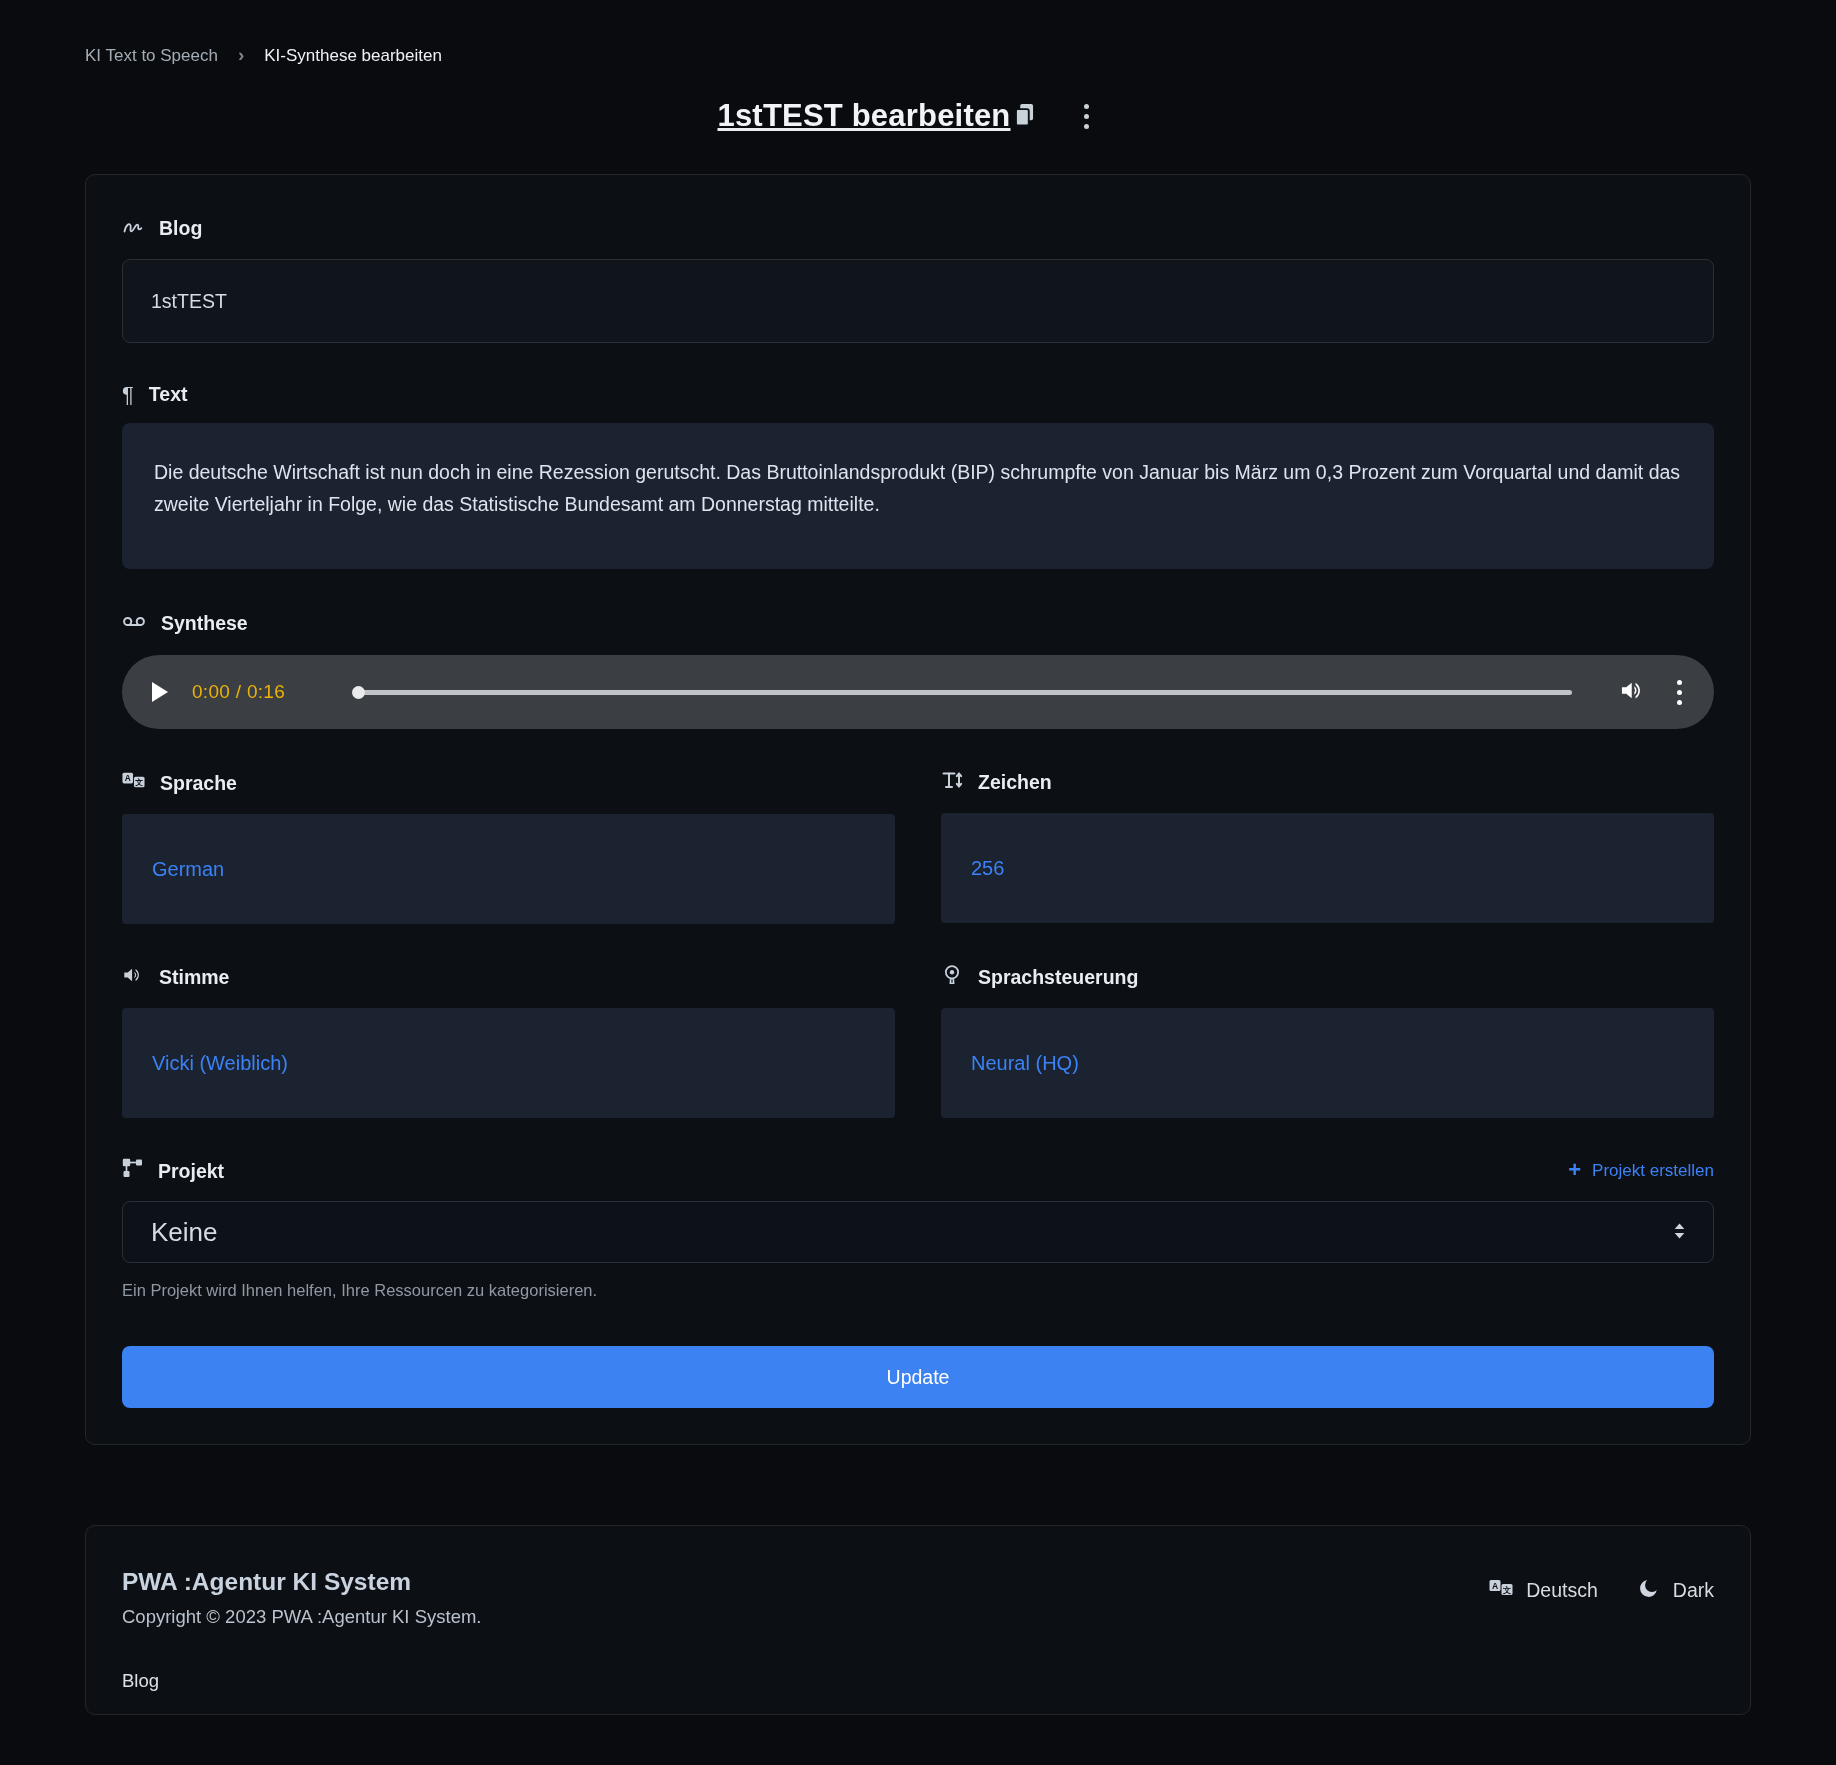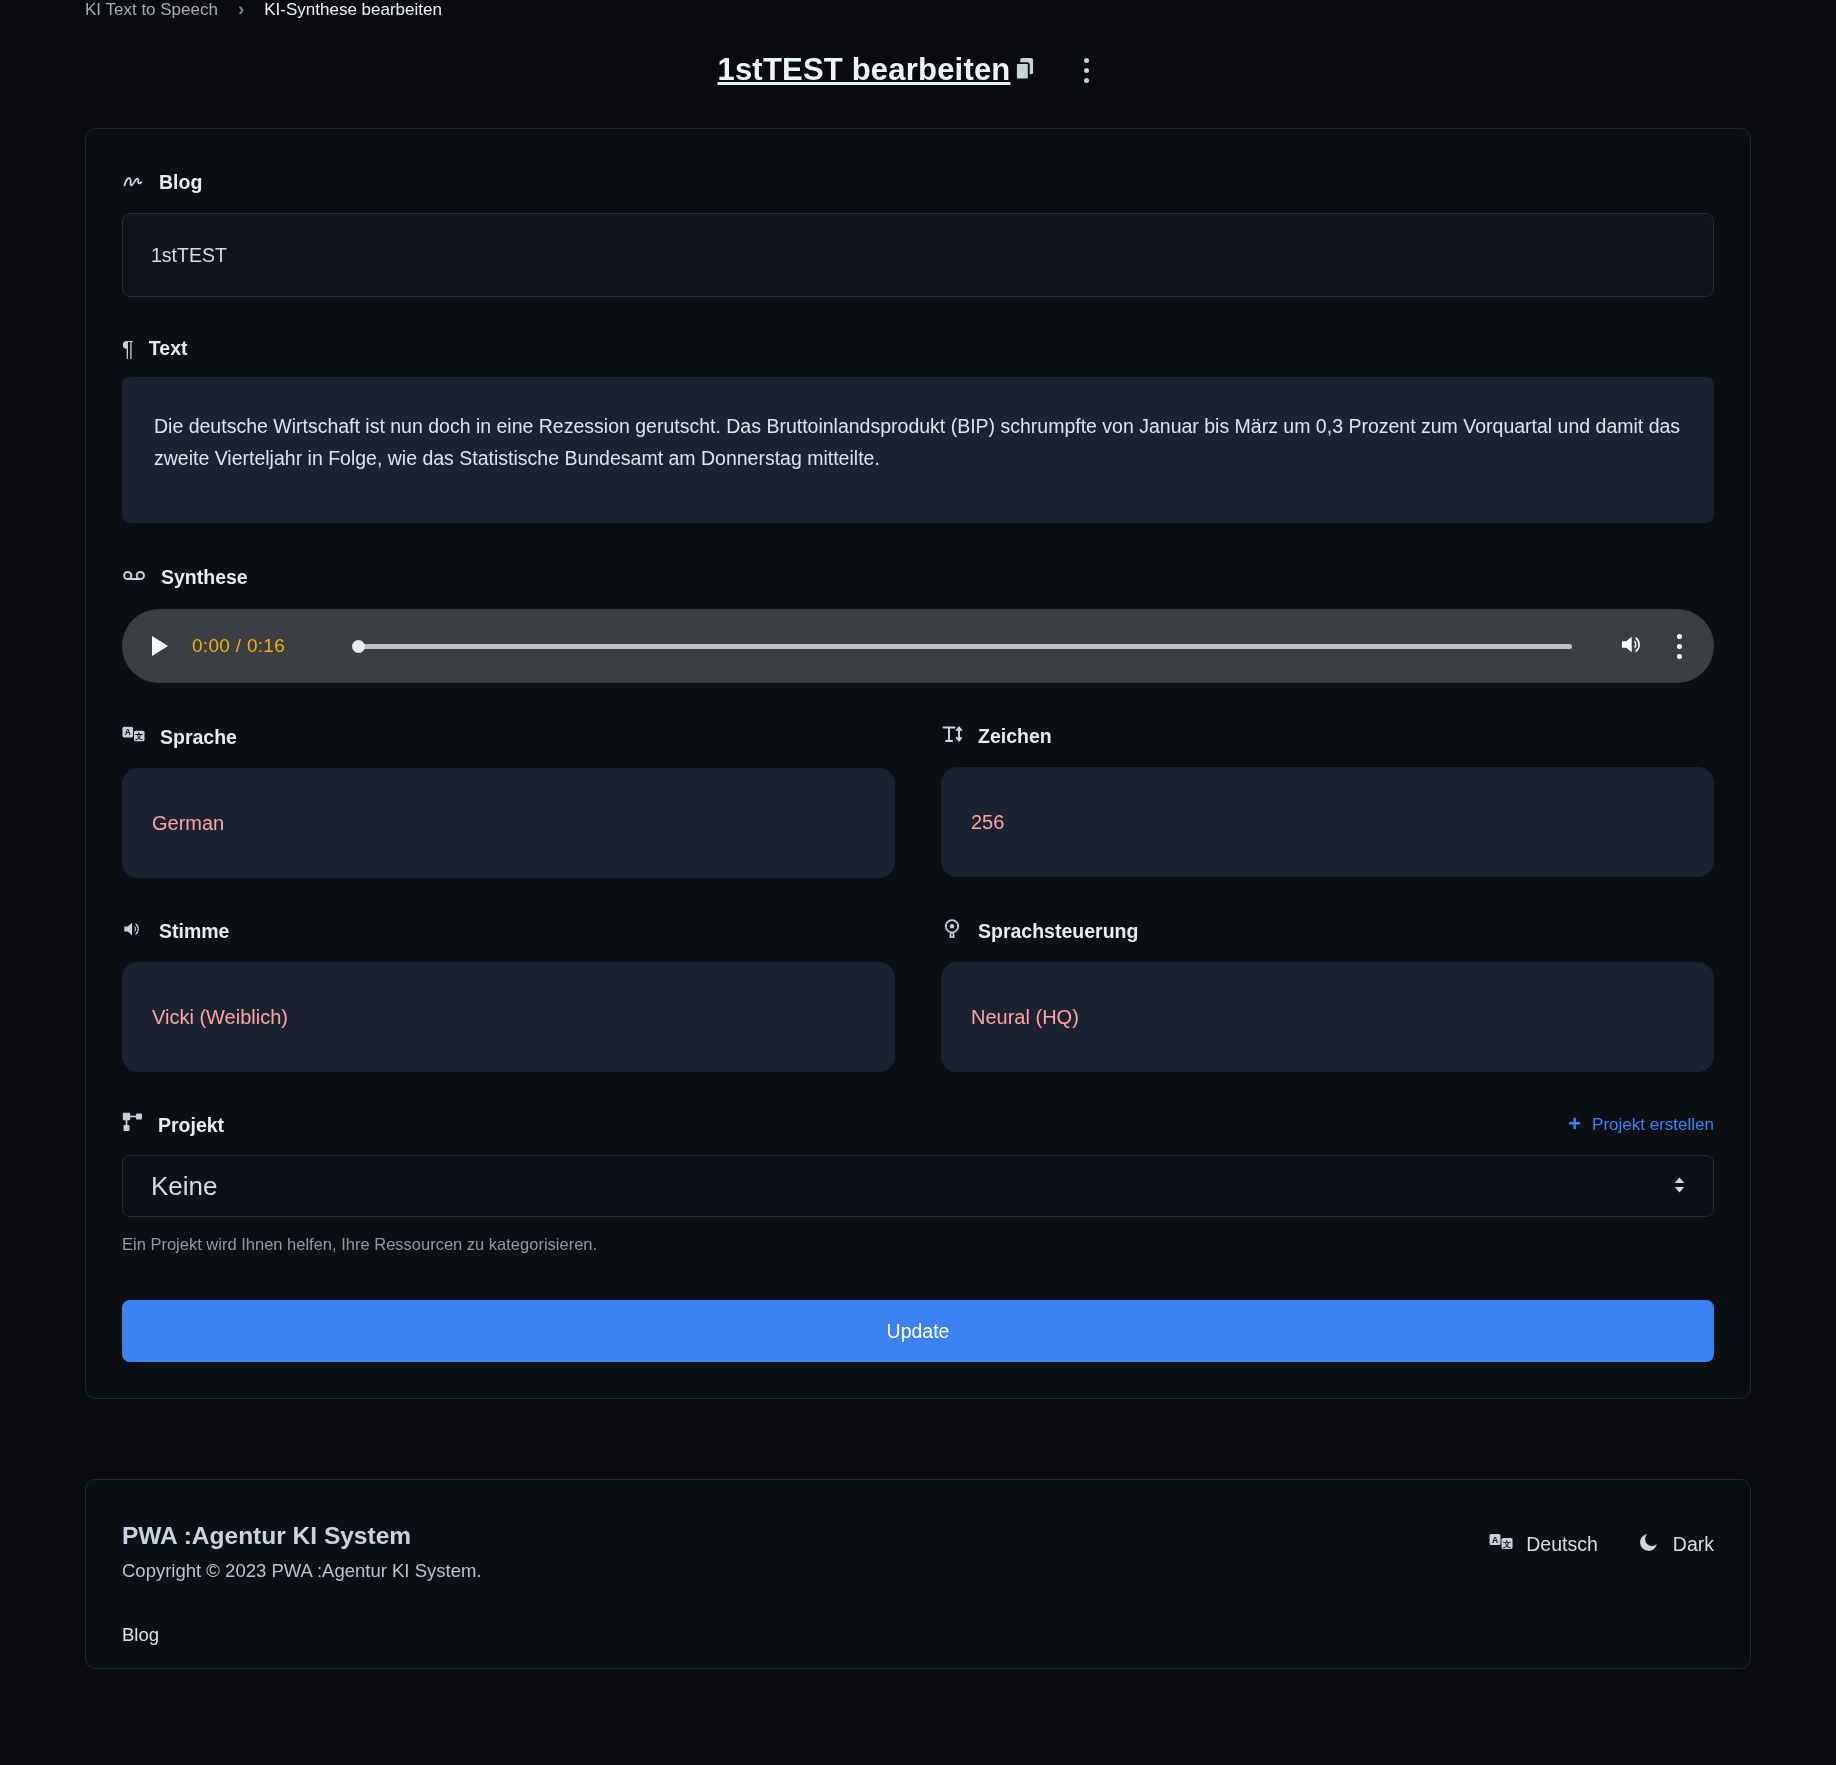--- a/index.html
+++ b/index.html
@@ -6,21 +6,21 @@
   html, body { background: #090b0e; }
   body {
     width: 1836px; height: 1765px;
     font-family: "Liberation Sans", sans-serif;
     color: #e9edf2;
     overflow: hidden;
   }
   .container { padding: 0 85px; }
 
   
-  .breadcrumb { display: flex; align-items: center; gap: 20px; font-size: 17px; }
+  .breadcrumb { display: flex; align-items: center; gap: 20px; padding-top: 46px; font-size: 17px; }
   .crumb-muted { color: #a4adb6; cursor: pointer; }
   .crumb-sep { color: #7e8791; font-size: 19px; font-weight: 600; margin-top: -2px; }
   .crumb-current { color: #eef1f5; }
 
   
   .title-row { display: flex; align-items: center; justify-content: center; margin-top: 32px; text-decoration: underline; }
   .page-title { font-size: 31px; font-weight: 700; color: #f0f3f7; letter-spacing: 0.2px; }
   .title-actions { display: flex; align-items: center; gap: 44px; padding-right: 28px; }
   .icon-btn { background: none; border: none; cursor: pointer; display: flex; align-items: center; }
   .kebab { display: flex; flex-direction: column; gap: 5px; padding: 2px; }
@@ -71,23 +71,23 @@
   .audio-time { color: #eab308; font-size: 19px; white-space: nowrap; margin-right: 68px; letter-spacing: 0.3px; }
   .audio-track { flex: 1; position: relative; height: 5px; background: #bfc3c7; border-radius: 3px; cursor: pointer; }
   .audio-thumb { position: absolute; left: -1px; top: -4px; width: 13px; height: 13px; border-radius: 50%; background: #e9ebec; }
   .audio-volume { margin-left: 46px; background: none; border: none; cursor: pointer; display: flex; }
   .audio-kebab { margin-left: 30px; }
   .audio-kebab .dot { background: #ffffff; width: 5px; height: 5px; }
 
   
   .row-2col { display: grid; grid-template-columns: 1fr 1fr; gap: 46px; margin-top: 40px; }
   .value-box {
-    height: 110px; background: #1b2330; border-radius: 16px;
+    height: 110px; background: #1b2330; border-radius: 4px;
     display: flex; align-items: center; padding: 0 30px;
-    font-size: 20px; color: #fca5a5;
+    font-size: 20px; color: #3b82f6;
   }
 
   
   .label-row { display: flex; align-items: center; justify-content: space-between; margin-bottom: 17px; }
   .label-row .field-label { margin-bottom: 0; }
   .create-link { display: flex; align-items: center; gap: 11px; color: #3b82f6; font-size: 17px; cursor: pointer; text-decoration: none; }
   .create-link .plus { font-size: 22px; font-weight: 700; line-height: 1; margin-top: -2px; }
   .select-box {
     height: 62px; width: 100%;
     background: #0d1118; border: 1px solid #2a2f38; border-radius: 8px;

